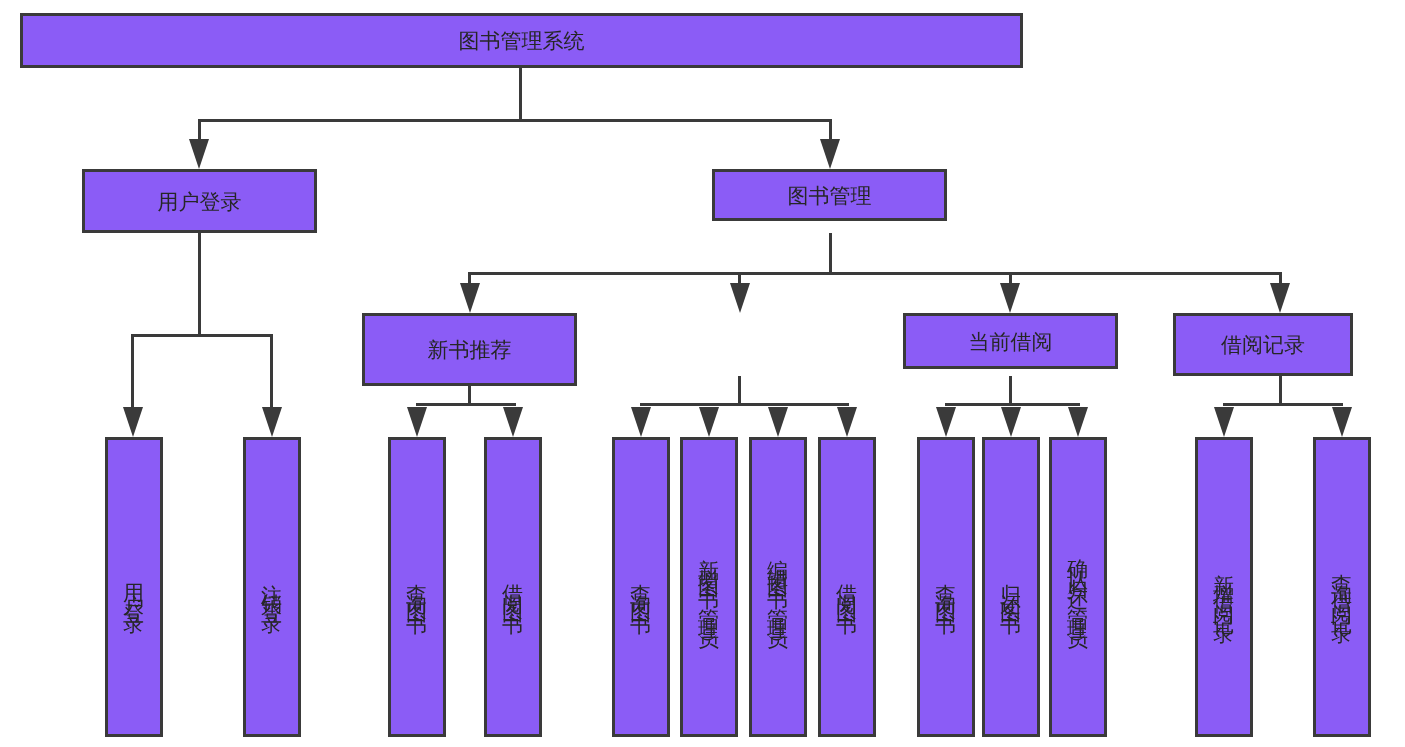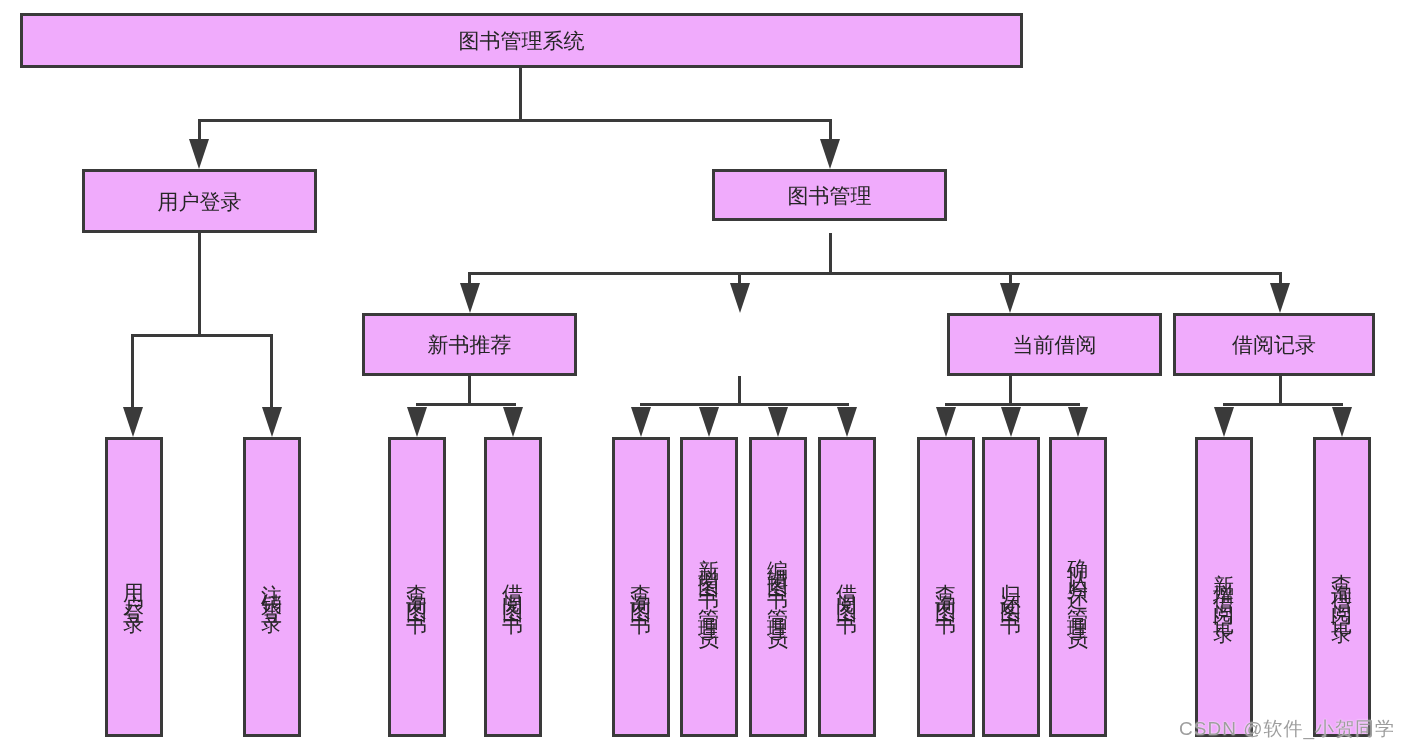--- a/index.html
+++ b/index.html
@@ -13,21 +13,21 @@
     position: relative;
     width: 1405px;
     height: 747px;
     background: var(--bg);
     font-family: "Liberation Sans", "DejaVu Sans", sans-serif;
     overflow: hidden;
   }
   .box {
     position: absolute;
     box-sizing: border-box;
-    background: #f0abfc;
+    background: #8b5cf6;
     border: 3px solid var(--line);
     display: flex;
     align-items: center;
     justify-content: center;
     color: var(--text);
     font-size: 21px;
     line-height: 1;
     z-index: 2;
   }
   .leaf { width: 58px; height: 300px; top: 437px; }
@@ -68,30 +68,30 @@
   </div>
 
   <div class="box" style="left:82px; top:169px; width:235px; height:64px;">
     <span>用户登录</span>
   </div>
 
   <div class="box" style="left:712px; top:169px; width:235px; height:52px;">
     <span>图书管理</span>
   </div>
 
-  <div class="box" style="left:362px; top:313px; width:215px; height:63px;">
+  <div class="box" style="left:362px; top:313px; width:215px; height:73px;">
     <span>新书推荐</span>
   </div>
 
 
-  <div class="box" style="left:903px; top:313px; width:215px; height:63px;margin-left:44px;">
+  <div class="box" style="left:903px; top:313px; width:215px; height:56px;">
     <span>当前借阅</span>
   </div>
 
-  <div class="box" style="left:1173px; top:313px; width:202px; height:63px;">
+  <div class="box" style="left:1173px; top:313px; width:180px; height:63px;">
     <span>借阅记录</span>
   </div>
 
   <div class="box leaf" style="left:105px;">
     <span class="vtext">用户登录</span>
   </div>
   <div class="box leaf" style="left:243px;">
     <span class="vtext">注销登录</span>
   </div>
 
@@ -173,15 +173,14 @@
   <div class="hline" style="left:945px; top:403px; width:135px;"></div>
   <div class="arrow" style="left:936px; top:407px;"></div>
   <div class="arrow" style="left:1001px; top:407px;"></div>
   <div class="arrow" style="left:1068px; top:407px;"></div>
 
   <div class="vline" style="left:1279px; top:376px; height:30px;"></div>
   <div class="hline" style="left:1223px; top:403px; width:120px;"></div>
   <div class="arrow" style="left:1214px; top:407px;"></div>
   <div class="arrow" style="left:1332px; top:407px;"></div>
 
-  <div class="watermark">CSDN @软件_小贺同学</div>
 
 </div>
 
 </body></html>

